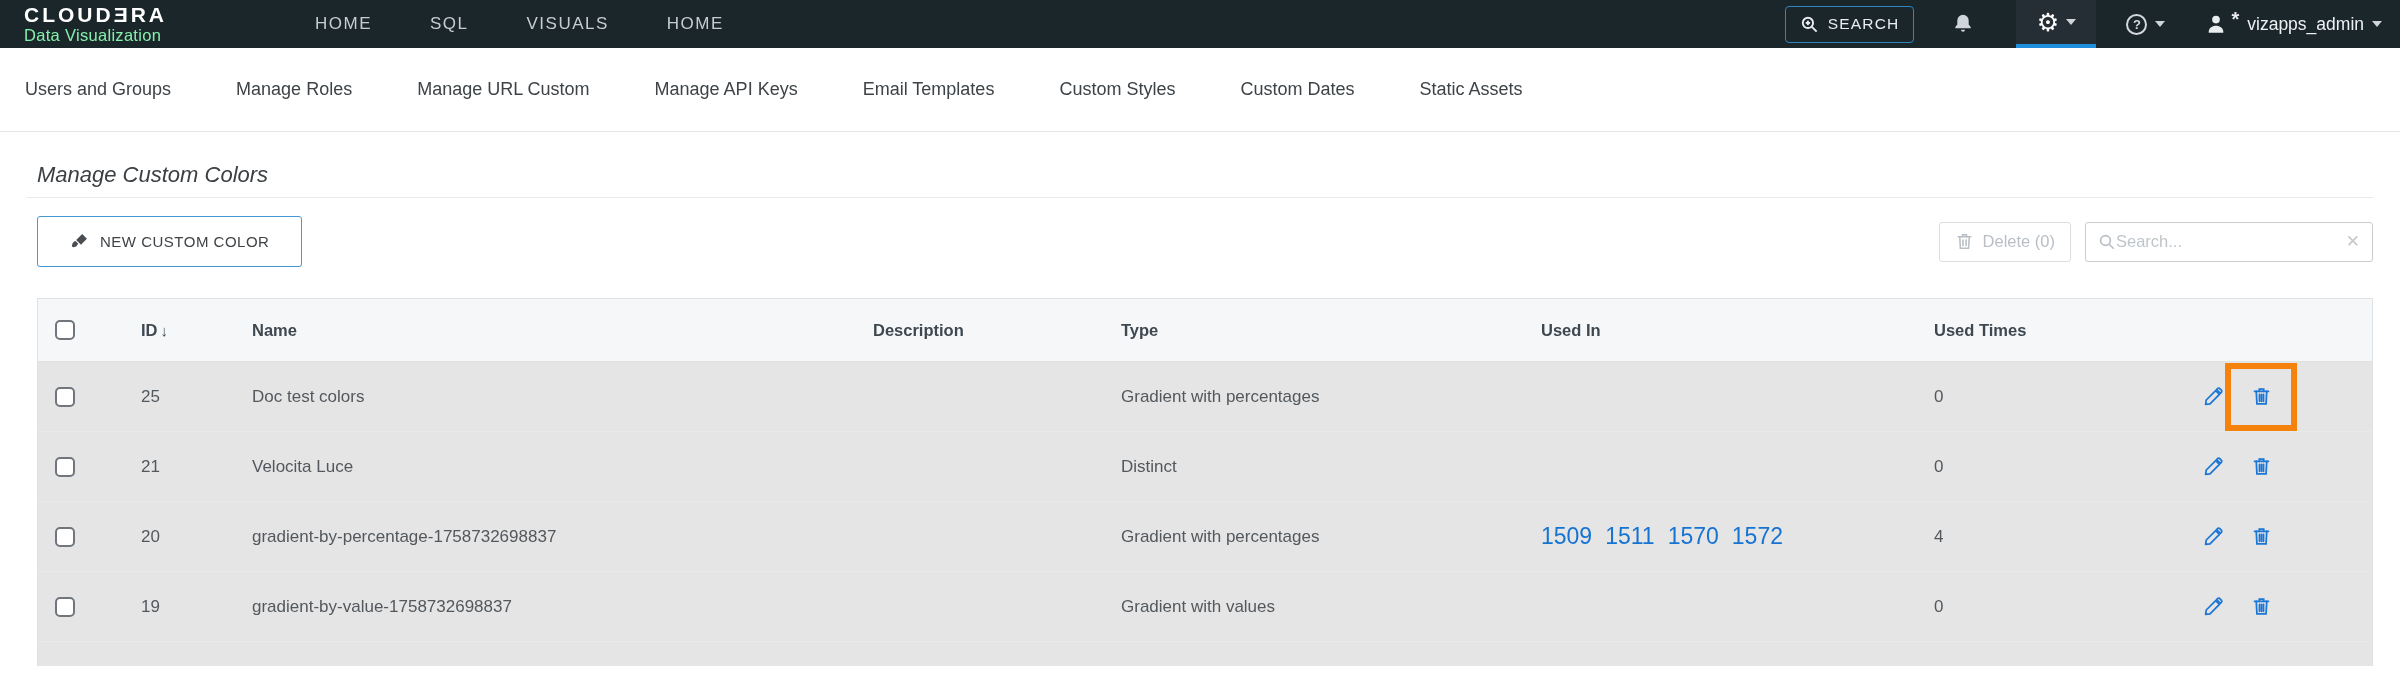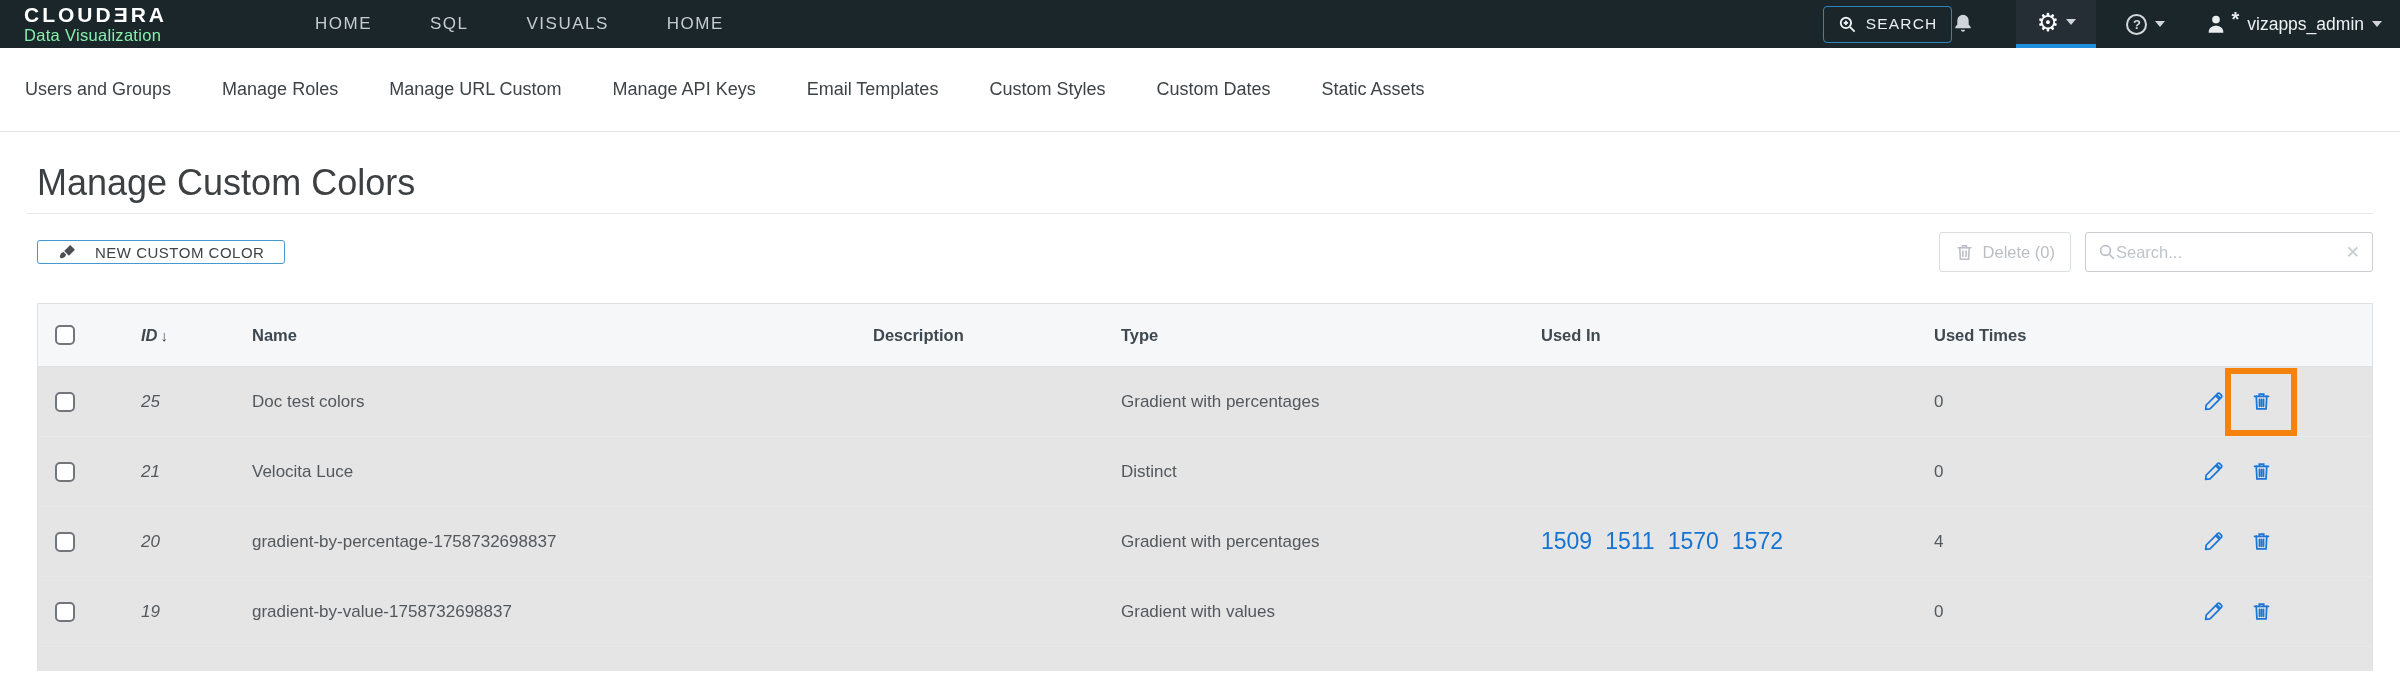--- a/index.html
+++ b/index.html
@@ -10,21 +10,21 @@
   .navbar { height: 48px; background: var(--navbar-bg, #1b262b); display: flex;
     align-items: center; padding-left: 24px; color: #cfd5d8; }
   .brand { line-height: 1.1; cursor: pointer; }
   .brand-title { font-size: 21px; font-weight: bold; color: #ffffff; letter-spacing: 3px; }
   .brand-sub { font-size: 16.5px; font-weight: normal; color: #86efac; letter-spacing: .3px; }
   .nav-menu { display: flex; list-style: none; margin-left: 148px; gap: 58px; }
   .nav-menu li { font-size: 17px; letter-spacing: 1.5px; color: #c6cdd0; cursor: pointer; }
   .nav-right { margin-left: auto; display: flex; align-items: center; height: 100%; }
   .nav-search-btn { display: flex; align-items: center; gap: 9px; border: 1.5px solid #2f86bd;
     border-radius: 4px; background: transparent; color: #e9eef0; font-size: 15.5px;
-    letter-spacing: 1.2px; padding: 8px 14px; cursor: pointer;
+    letter-spacing: 1.2px; padding: 8px 14px; margin-right: 38px; cursor: pointer;
     font-family: inherit; justify-content: space-between; }
   .icon-btn { background: none; border: none; cursor: pointer; color: #cfd5d8;
     display: flex; align-items: center; }
   .bell-btn { margin-right: 42px; }
   .gear-item { height: 100%; width: 80px; background: var(--navbar-active-bg, #252d35);
     border-bottom: 4px solid var(--accent-blue, #1e8fdc); display: flex; align-items: center;
     justify-content: center; gap: 7px; cursor: pointer; }
   .gear-glyph { font-size: 25px; color: #fdfdfd; line-height: 1; }
   .caret { width: 0; height: 0; border-left: 5px solid transparent;
     border-right: 5px solid transparent; border-top: 6px solid #cfd5d8; display: inline-block; }
@@ -33,35 +33,35 @@
     color: #d3d8da; font-size: 13px; font-weight: bold; display: flex; align-items: center;
     justify-content: center; }
   .user-item { display: flex; align-items: center; margin-left: 40px; margin-right: 18px;
     cursor: pointer; gap: 8px; }
   .user-star { color: #e9edef; font-size: 20px; font-weight: bold; margin-left: -4px;
     margin-top: -10px; }
   .user-name { color: #eef1f2; font-size: 17.5px; }
 
   
   .tabbar { height: 84px; background: #fff; border-bottom: 1px solid #e3e5e7;
-    display: flex; align-items: center; padding-left: 23px; gap: 47px; }
+    display: flex; align-items: center; padding-left: 23px; gap: 61px; }
   .tab { font-size: 18px; color: #3d4347; cursor: pointer; position: relative;
     height: 100%; display: flex; align-items: center; padding: 0 2px; }
   .tab.active { font-weight: 500; color: #33383c; }
   .tab.active::after { content: ""; position: absolute; left: -4px; right: -4px; bottom: 0;
     height: 6px; border-radius: 3px 3px 0 0; background: var(--accent-blue, #1e8fdc); }
 
   
-  .page-title { margin: 30px 0 0 37px; font-size: 36px; font-weight: normal; color: #3c4043; }
+  .page-title { margin: 30px 0 0 37px; font-size: 22px; font-weight: normal; color: #3c4043; font-style: italic; }
   .title-divider { border: none; border-top: 1px solid #e8eaeb; margin: 9px 27px 0 27px; }
 
   
   .toolbar { margin: 18px 27px 0 37px; display: flex; align-items: center; }
-  .new-color-btn { display: flex; align-items: center; gap: 18px; height: 24px;
-    padding: 0 20px; background: #fff; border: 1.5px solid #4598d2; border-radius: 3px;
+  .new-color-btn { display: flex; align-items: center; gap: 11px; height: 51px;
+    padding: 0 32px; background: #fff; border: 1.5px solid #4598d2; border-radius: 3px;
     font-size: 15px; letter-spacing: .5px; color: #3f4346; cursor: pointer; font-family: inherit; }
   .toolbar-right { margin-left: auto; display: flex; align-items: center; gap: 14px; }
   .delete-btn { display: flex; align-items: center; gap: 9px; height: 40px; padding: 0 15px;
     background: #fff; border: 1px solid #dbdee1; border-radius: 3px; font-size: 16.5px;
     color: #b9bfc5; cursor: default; font-family: inherit; }
   .search-box { width: 288px; height: 40px; border: 1px solid #c9cdd1; border-radius: 3px;
     display: flex; align-items: center; padding: 0 12px; background: #fff; }
   .search-box input { flex: 1; border: none; outline: none; font-size: 16.5px;
     color: #4a4f54; font-family: inherit; min-width: 0; }
   .search-box input::placeholder { color: #bfc5ca; }
@@ -69,21 +69,21 @@
 
   
   .grid { margin: 31px 27px 0 37px; border: 1px solid #dfe2e5; border-bottom: none; }
   .grid-row { display: flex; align-items: center; height: 70px; background: #e5e5e5;
     border-bottom: 1px solid #e7e9eb; }
   .grid-head { height: 63px; background: #f6f7f8; border-bottom: 1px solid #dfe2e5; }
   .grid-row-partial { height: 24px; border-bottom: none; }
   .c { flex: none; font-size: 17px; color: #53585d; white-space: nowrap; overflow: hidden; }
   .grid-head .c { font-size: 16.5px; font-weight: bold; color: #3e4850; }
   .c-check { width: 103px; padding-left: 17px; }
-  .c-id { width: 111px; font-style: italic; }
+  .c-id { width: 111px; }
   .c-name { width: 621px; }
   .c-desc { width: 248px; }
   .c-type { width: 420px; }
   .c-usedin { width: 393px; display: flex; gap: 13px; }
   .c-usedtimes { width: 250px; }
   .c-actions { width: 190px; display: flex; align-items: center; padding-left: 17px; }
   .sort-arrow { font-weight: normal; font-size: 15px; margin-left: 3px; color: #3e4850; }
   .checkbox { width: 20px; height: 20px; border: 2px solid #70767c; border-radius: 5px;
     background: #fff; cursor: pointer; display: block; }
   .used-link { color: var(--link-blue, #1573d2); text-decoration: none; font-size: 23px;

